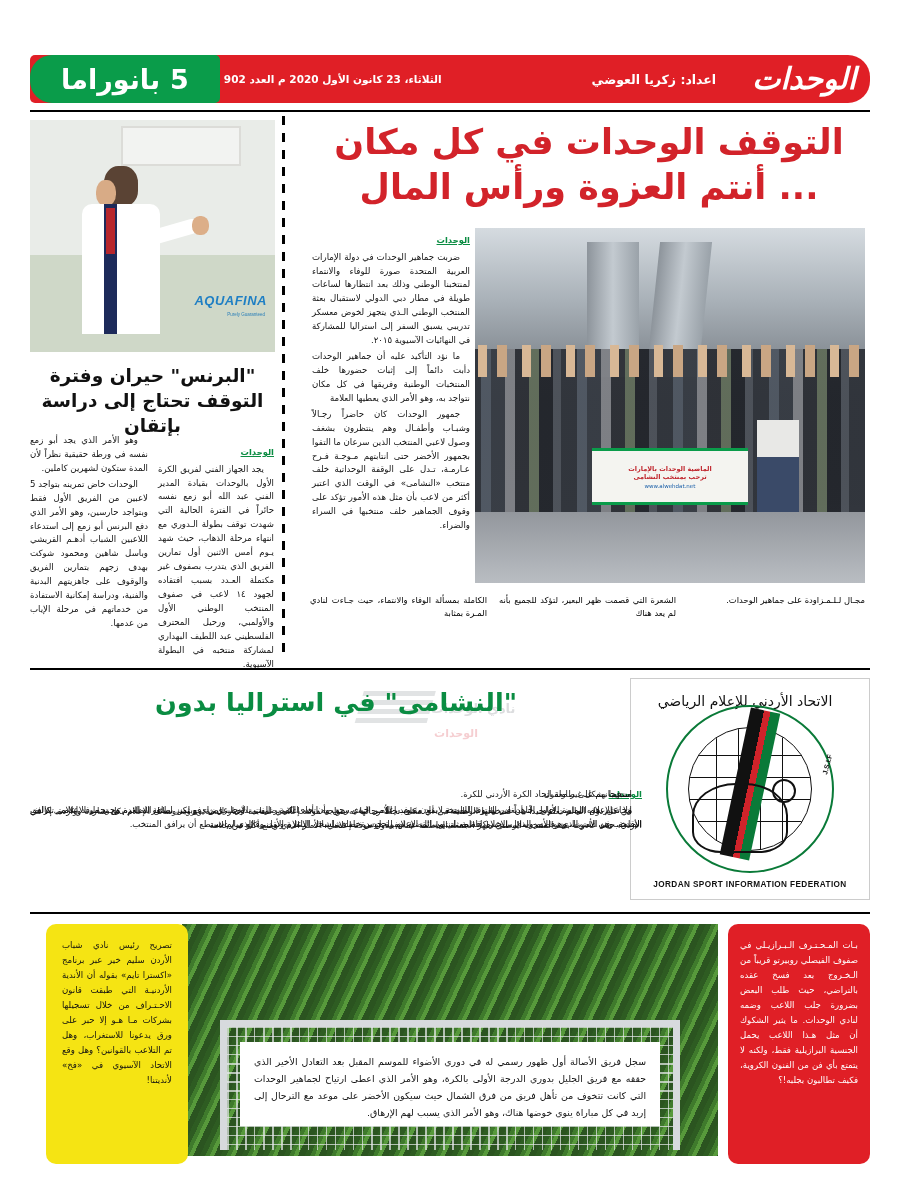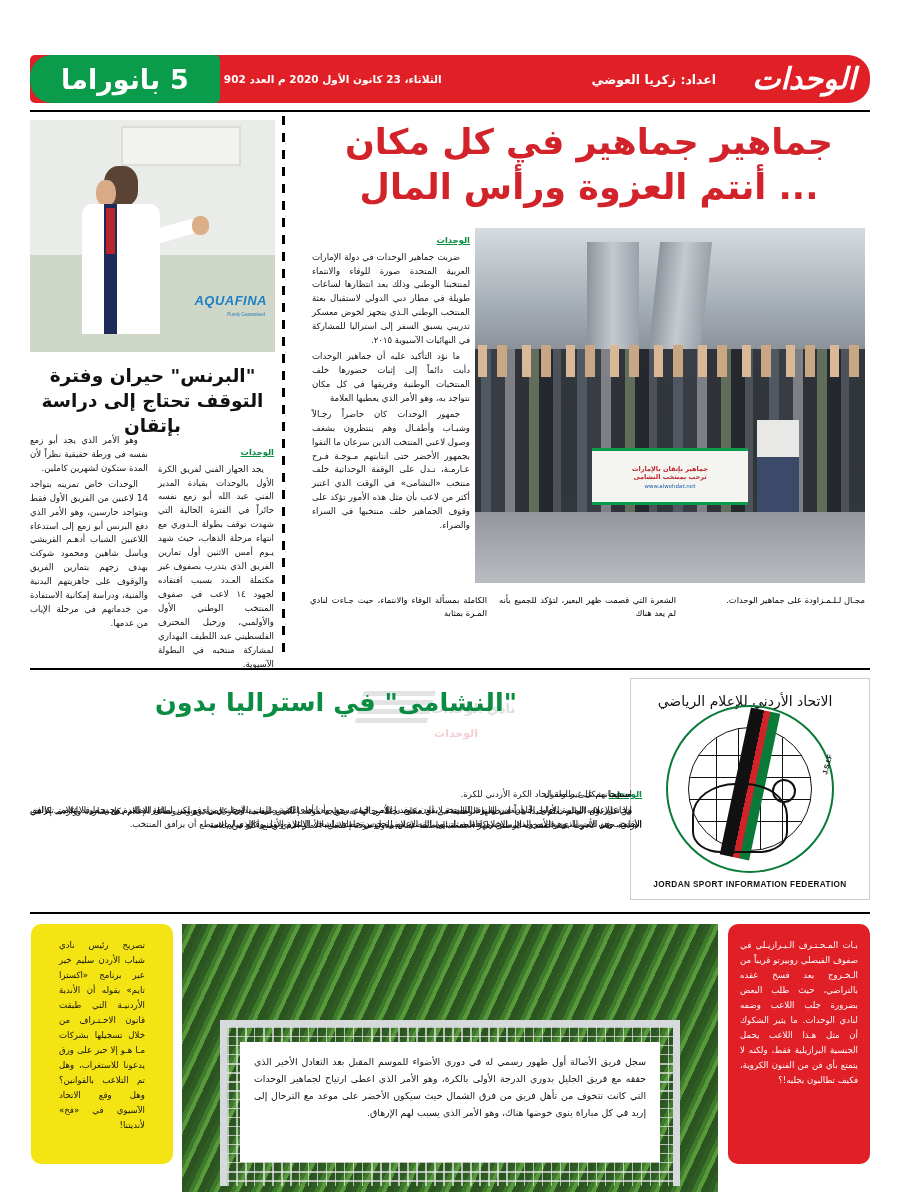--- a/index.html
+++ b/index.html
@@ -390,35 +390,35 @@
     background: #e01f26;
     border-radius: 10px;
     padding: 14px 12px;
     color: #fff;
     font-size: 8.6px;
     line-height: 1.75;
     text-align: justify;
   }
   .box-yellow {
     position: absolute;
-    top: 2px; left: 1px;
+    top: 2px; left: 16px;
     width: 142px; height: 240px;
     background: #f5e413;
     border-radius: 10px;
-    padding: 14px 28px;
+    padding: 14px 16px;
     color: #111;
     font-size: 8.6px;
     line-height: 1.75;
     text-align: justify;
   }
 
   .goal-photo {
     position: absolute;
     top: 2px; right: 152px; left: 152px;
-    height: 268px;
+    height: 232px;
     background:
       repeating-linear-gradient(115deg, #2e5c22 0 5px, #3f7a2c 5px 9px, #57993b 9px 13px, #2b5420 13px 19px),
       #3c7429;
     overflow: hidden;
   }
   .goal-frame {
     position:absolute; top: 96px; right: 38px; left: 38px; bottom: 6px;
     border: 7px solid #d7dadd;
     border-bottom: none;
     background: transparent;
@@ -454,37 +454,37 @@
   <div class="panorama-badge">
     <span class="pb-num">5</span>
     <span class="pb-label">بانوراما</span>
   </div>
 
   <div class="rule-top"></div>
 
   <div class="top-section">
 
     <div class="headline-main">
-      <span class="hl-1">جماهير جماهير في كل مكان</span>
+      <span class="hl-1">التوقف الوحدات في كل مكان</span>
       <span class="hl-2">... أنتم العزوة ورأس المال</span>
     </div>
 
     <div class="vdash"></div>
 
     <div class="photo-crowd">
       <div class="pc-ceiling"></div>
       <div class="pc-col c1"></div>
       <div class="pc-col c2"></div>
       <div class="pc-floor"></div>
       <div class="pc-people"></div>
       <div class="pc-heads"></div>
       <div class="pc-kid k1"></div>
       <div class="pc-kid k2"></div>
       <div class="pc-banner">
-        <span class="bn-line">جماهير بإتقان بالإمارات</span>
+        <span class="bn-line">الماضية الوحدات بالإمارات</span>
         <span class="bn-line">ترحب بمنتخب النشامى</span>
         <span class="bn-url">www.alwehdat.net</span>
       </div>
     </div>
 
     <div class="col-text col-a">
       <div class="kicker">الوحدات</div>
       <p>ضربت جماهير الوحدات في دولة الإمارات العربية المتحدة صورة للوفاء والانتماء لمنتخبنا الوطني وذلك بعد انتظارها لساعات طويلة في مطار دبي الدولي لاستقبال بعثة المنتخب الوطني الـذي يتجهز لخوض معسكر تدريبي يسبق السفر إلى استراليا للمشاركة في النهائيات الآسيوية ٢٠١٥.</p>
       <p>ما نؤد التأكيد عليه أن جماهير الوحدات دأبت دائماً إلى إثبات حضورها خلف المنتخبات الوطنية وفريقها في كل مكان نتواجد به، وهو الأمر الذي يعطيها العلامة</p>
       <p>جمهور الوحدات كان حاضراً رجـالاً وشبـاب وأطفـال وهم ينتظرون بشغف وصول لاعبي المنتخب الذين سرعان ما التقوا بجمهور الأخضر حتى انتابتهم مـوجـة فـرح عـارمـة، تـدل على الوقفة الوحداتية خلف منتخب «النشامى» في الوقت الذي اعتبر أكثر من لاعب بأن مثل هذه الأمور تؤكد على وقوف الجماهير خلف منتخبها في السراء والضراء.</p>
@@ -508,21 +508,21 @@
       <div class="ph-aqua-sub">Purely Guaranteed</div>
     </div>
 
     <div class="headline-2">
       <span>"البرنس" حيران وفترة</span><br>
       <span>التوقف تحتاج إلى دراسة بإتقان</span>
     </div>
 
     <div class="col-text col-b">
       <p>وهو الأمر الذي يجد أبو زمع نفسه في ورطة حقيقية نظراً لأن المدة ستكون لشهرين كاملين.</p>
-      <p>الوحدات خاض تمرينه بتواجد 14 لاعبين من الفريق الأول فقط وبتواجد حارسين، وهو الأمر الذي دفع البرنس أبو زمع إلى استدعاء اللاعبين الشباب أدهـم القريشي وباسل شاهين ومحمود شوكت بهدف زجهم بتمارين الفريق والوقوف على جاهزيتهم البدنية والفنية، ودراسة إمكانية الاستفادة من خدماتهم في مرحلة الإياب من عدمها.</p>
+      <p>الوحدات خاض تمرينه بتواجد 5 لاعبين من الفريق الأول فقط وبتواجد حارسين، وهو الأمر الذي دفع البرنس أبو زمع إلى استدعاء اللاعبين الشباب أدهـم القريشي وباسل شاهين ومحمود شوكت بهدف زجهم بتمارين الفريق والوقوف على جاهزيتهم البدنية والفنية، ودراسة إمكانية الاستفادة من خدماتهم في مرحلة الإياب من عدمها.</p>
     </div>
 
     <div class="col-text col-c">
       <div class="kicker">الوحدات</div>
       <p>يجد الجهاز الفني لفريق الكرة الأول بالوحدات بقيادة المدير الفني عبد الله أبو زمع نفسه حائراً في الفترة الحالية التي شهدت توقف بطولة الـدوري مع انتهاء مرحلة الذهاب، حيث شهد يـوم أمس الاثنين أول تمارين الفريق الذي يتدرب بصفوف غير مكتملة العـدد بسبب افتقاده لجهود ١٤ لاعب في صفوف المنتخب الوطني الأول والأولمبي، ورحيل المحترف الفلسطيني عبد اللطيف البهداري لمشاركة منتخبه في البطولة الآسيوية.</p>
     </div>
 
   </div>
 
   <div class="rule-mid"></div>

